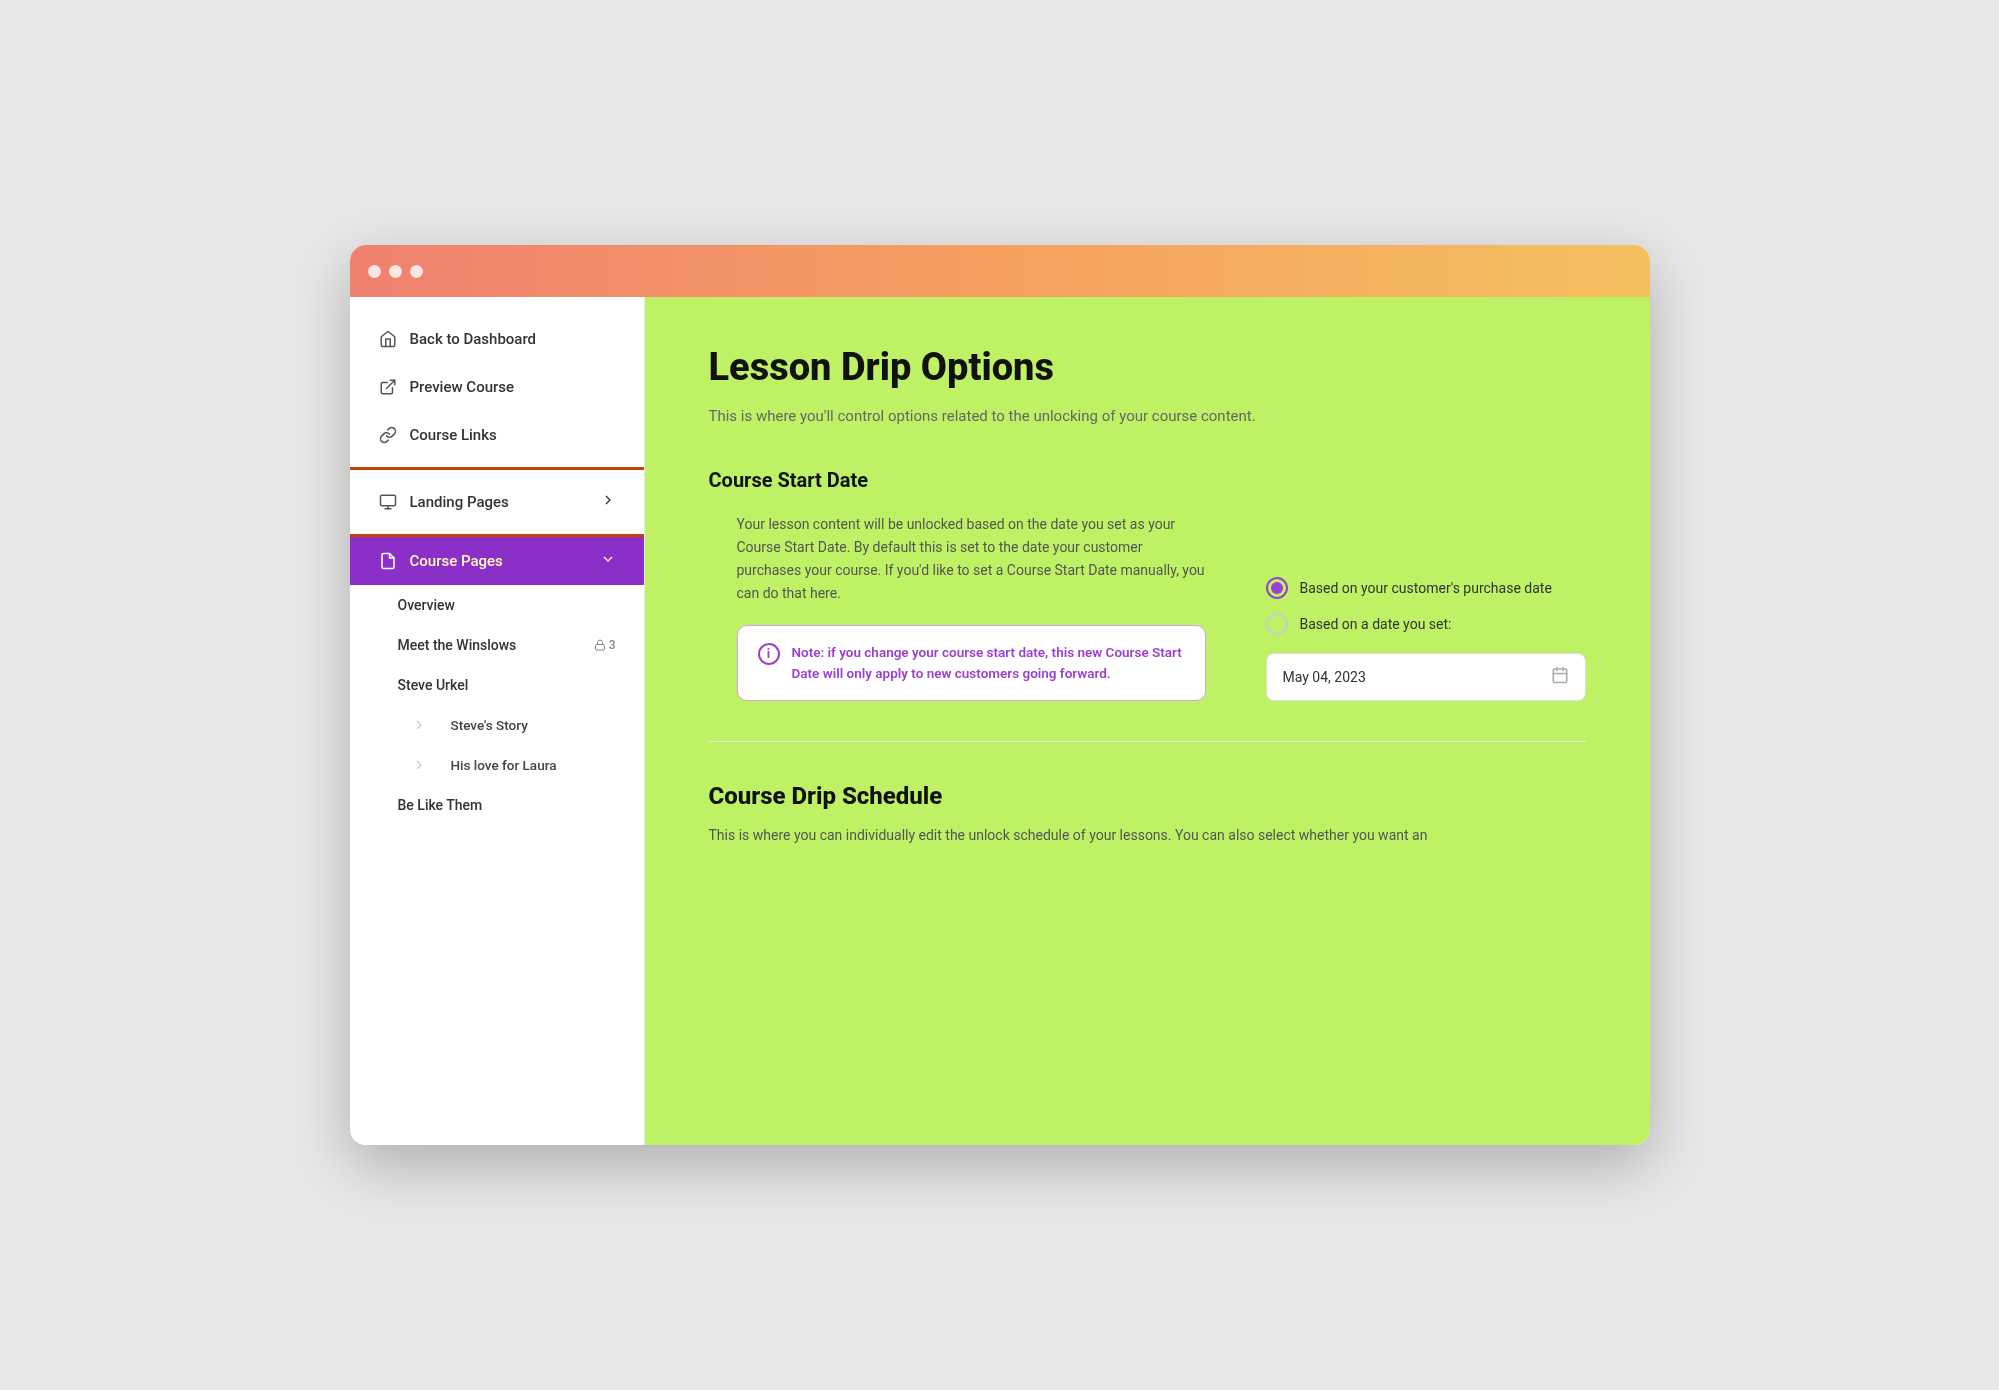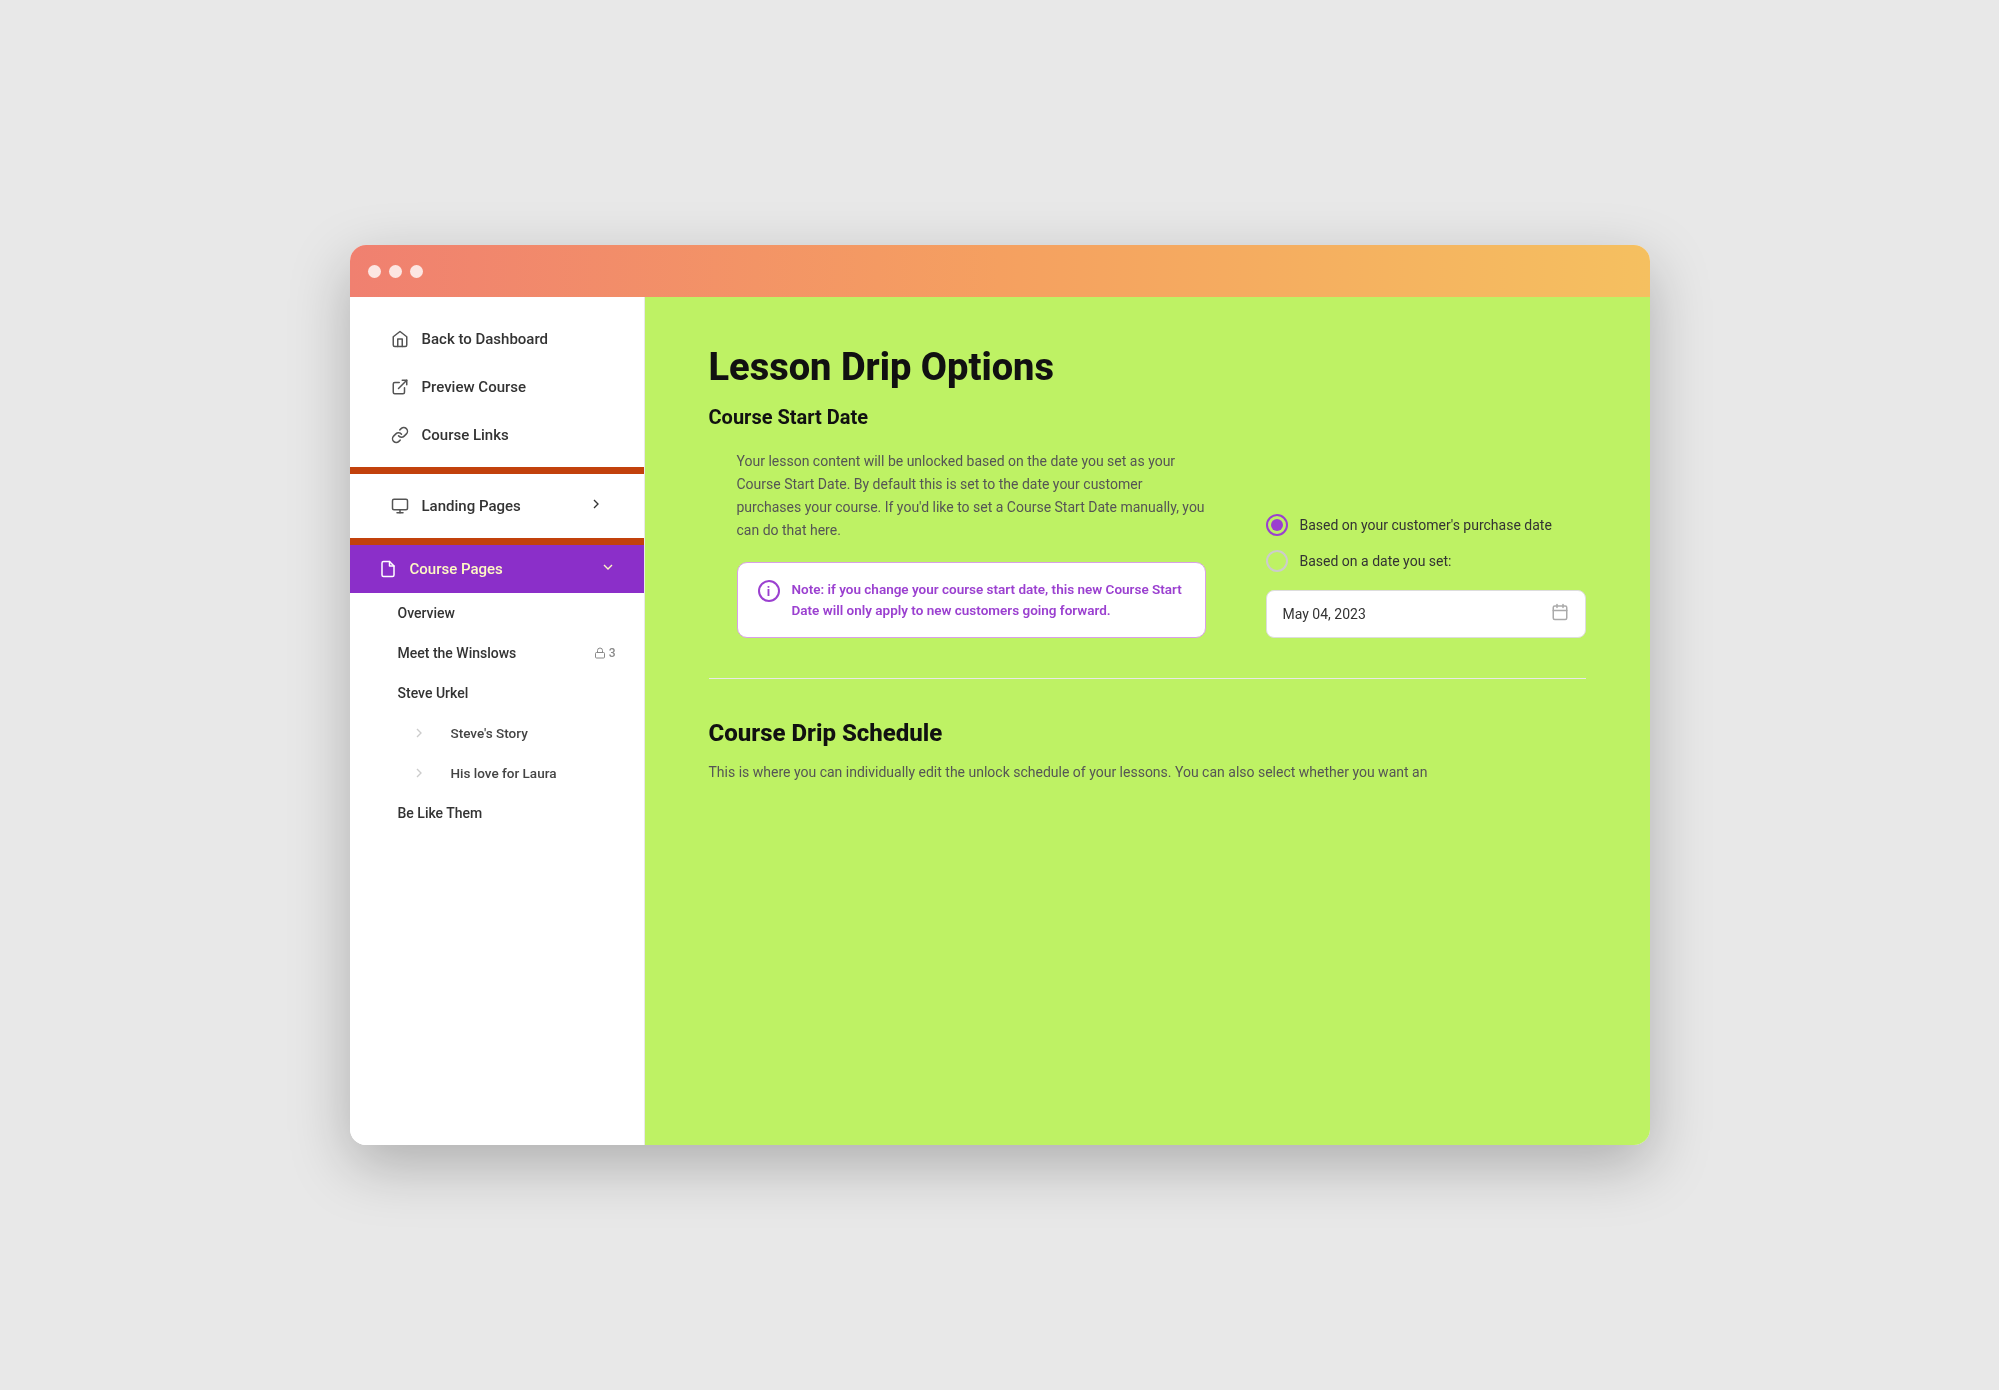--- a/index.html
+++ b/index.html
@@ -47,22 +47,22 @@
     
     .sidebar {
       width: 295px;
       background: #fff;
       border-right: 1px solid #e8e8e8;
       flex-shrink: 0;
       overflow-y: auto;
       padding-top: 10px;
     }
     .sidebar-section {
-      padding: 8px 12px;
-      border-bottom: 7px solid #c2410c;
+      padding: 8px 0;
+      border-bottom: 3px solid #c2410c;
     }
     .sidebar-item {
       display: flex;
       align-items: center;
       gap: 12px;
       padding: 14px 28px;
       cursor: pointer;
       color: #333;
       font-size: 15px;
       font-weight: 500;
@@ -390,20 +390,21 @@
         </div>
 
         <div class="sidebar-sub-item">
           <span>Be Like Them</span>
         </div>
       </div>
     </div>
 
     <div class="main">
       <h1 class="page-title">Lesson Drip Options</h1>
+      <p class="page-subtitle">This is where you'll control options related to the unlocking of your course content.</p>
 
       <div>
         <h2 class="section-title">Course Start Date</h2>
 
         <div class="section-body">
           <div class="section-left">
             <p class="section-desc">Your lesson content will be unlocked based on the date you set as your Course Start Date. By default this is set to the date your customer purchases your course. If you'd like to set a Course Start Date manually, you can do that here.</p>
 
             <div class="info-box">
               <div class="info-icon">i</div>

